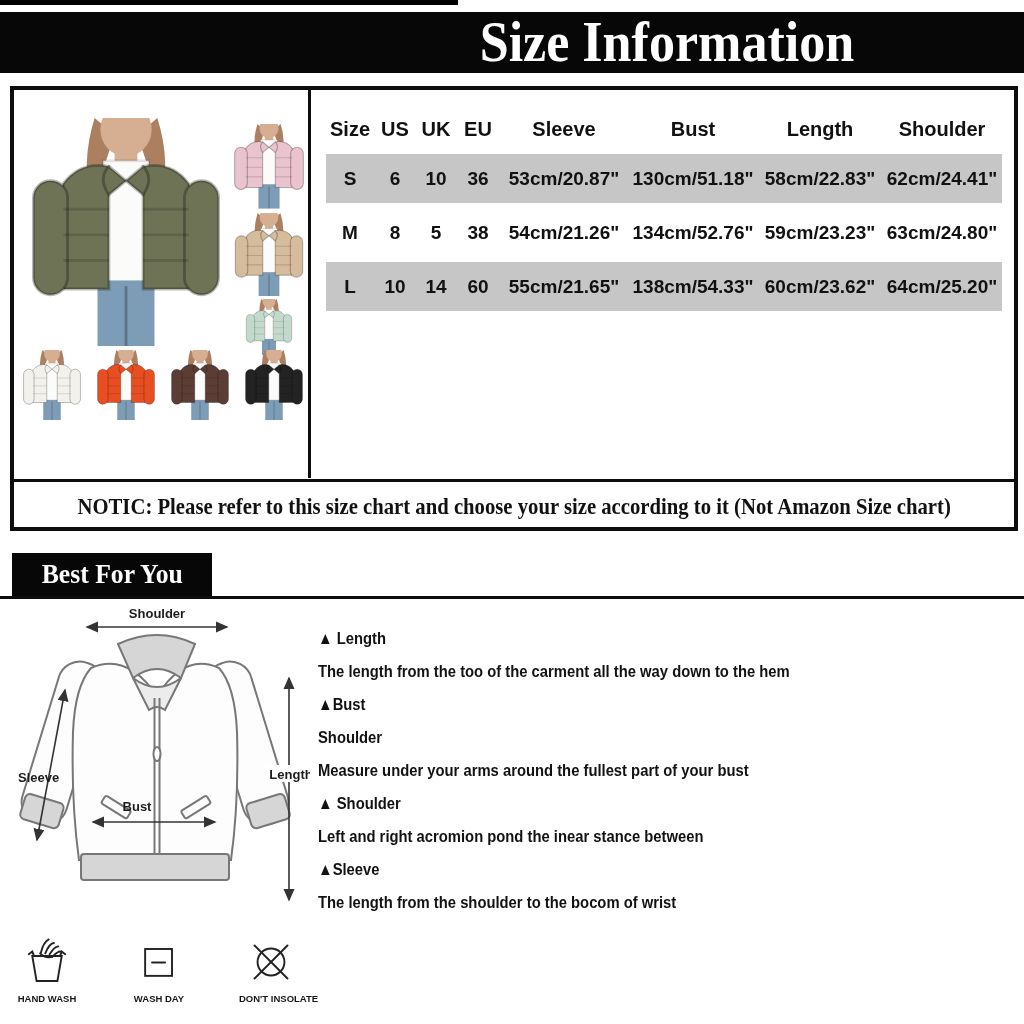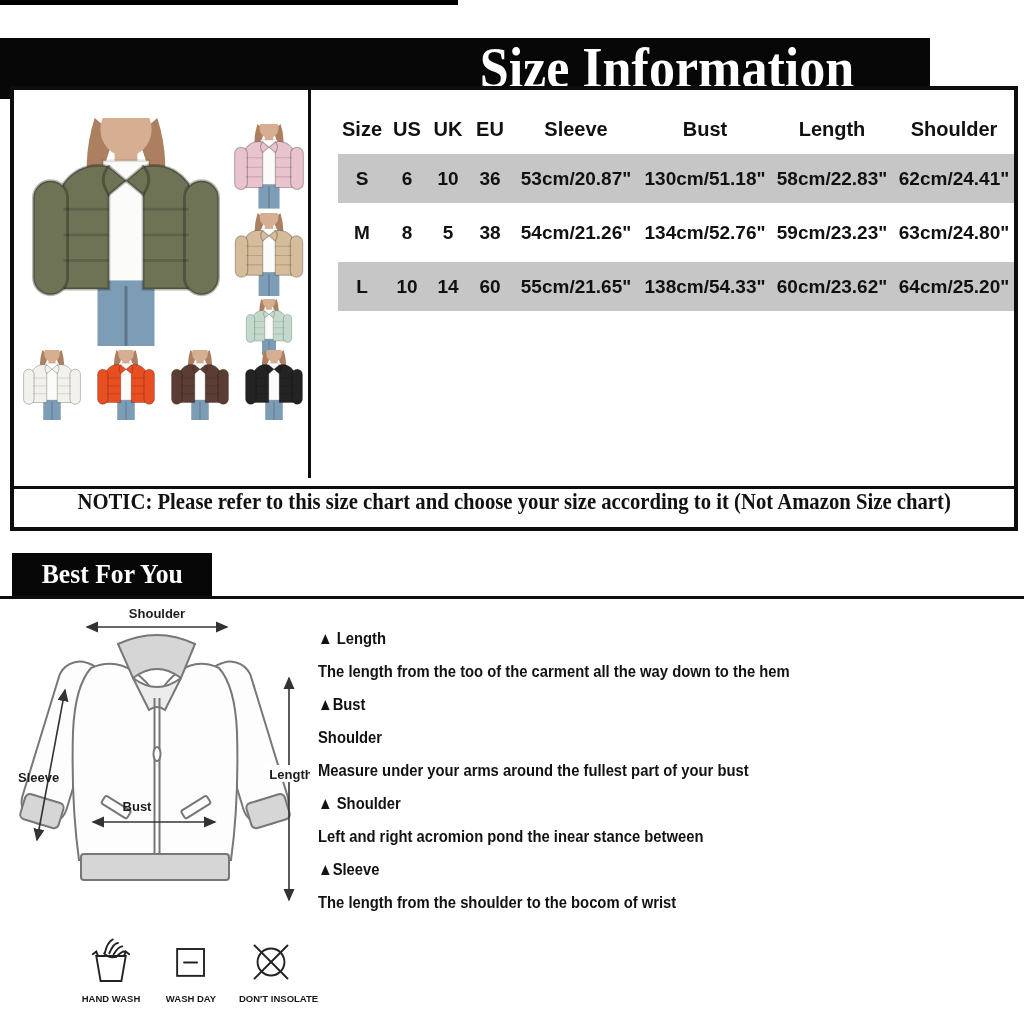--- a/index.html
+++ b/index.html
@@ -1,42 +1,42 @@
 <!DOCTYPE html>
 <html style="--stripe-bg: #c6c6c6;"><head>
 <meta charset="utf-8">
 <style>
   html,body{margin:0;padding:0;background:#fff;}
   .page{position:relative;width:1024px;height:1024px;background:#fff;overflow:hidden;
         font-family:"Liberation Sans",sans-serif;color:#111;}
 
   
   .top-strip{position:absolute;left:0;top:0;width:458px;height:5px;background:#000;}
-  .banner{position:absolute;left:0;top:12px;width:930px;height:61px;background:#070707;margin-top:26px;}
+  .banner{position:absolute;left:0;top:12px;width:1024px;height:61px;background:#070707;}
   .banner-title{position:absolute;left:667px;top:50%;transform:translate(-50%,-52%) scaleX(.93);
         white-space:nowrap;color:#fff;font:bold 56px "Liberation Serif",serif;}
 
   
   .content-box{position:absolute;left:10px;top:86px;width:1000px;height:437px;border:4px solid #0d0d0d;background:#fff;}
   .v-divider{position:absolute;left:294px;top:0;width:3px;height:388px;background:#0d0d0d;}
-  .notice-row{position:absolute;left:0;bottom:0;width:100%;height:38px;border-top:3px solid #0d0d0d;
-        display:flex;align-items:flex-start;justify-content:center;overflow:hidden;}
+  .notice-row{position:absolute;left:0;bottom:7px;width:100%;height:38px;border-top:3px solid #0d0d0d;
+        display:flex;align-items:flex-end;justify-content:center;overflow:hidden;}
   .notice-text{font:bold 23px "Liberation Serif",serif;transform:scaleX(.9);white-space:nowrap;}
 
   
   .gallery{position:absolute;left:0;top:0;width:294px;height:388px;}
   .main-img{position:absolute;left:8px;top:28px;width:208px;height:228px;overflow:hidden;}
   .side-col{position:absolute;left:218px;top:34px;width:74px;height:322px;}
   .side-col .thumb{position:absolute;left:0;width:74px;overflow:hidden;}
   .bottom-row{position:absolute;left:4px;top:260px;width:290px;height:70px;}
   .bottom-row .thumb{position:absolute;top:0;width:68px;height:70px;overflow:hidden;}
   .thumb svg,.main-img svg{display:block;}
 
   
-  .size-table{position:absolute;left:324px;top:14px;width:676px;border-collapse:separate;border-spacing:0 5px;}
+  .size-table{position:absolute;left:312px;top:14px;width:676px;border-collapse:separate;border-spacing:0 5px;}
   .size-table th{font:bold 20px "Liberation Sans",sans-serif;height:38px;text-align:center;white-space:nowrap;}
   .size-table td{font:bold 19px "Liberation Sans",sans-serif;height:47px;text-align:center;white-space:nowrap;}
   .size-table tr.stripe td{background:var(--stripe-bg,#c6c6c6);}
 
   
   .bfy-box{position:absolute;left:12px;top:553px;width:200px;height:43px;background:#070707;
         display:flex;align-items:center;justify-content:center;}
   .bfy-title{color:#fff;font:bold 27px "Liberation Serif",serif;transform:scaleX(.95);white-space:nowrap;}
   .hr-line{position:absolute;left:0;top:596px;width:1024px;height:3px;background:#0d0d0d;}
 
@@ -52,21 +52,21 @@
   
   .disclaimers{position:absolute;left:283px;top:891px;width:740px;height:133px;}
   .dline{position:absolute;white-space:nowrap;font-weight:bold;color:#0c0c0c;
         transform:scaleX(.7);transform-origin:left center;letter-spacing:-.5px;
         font-family:"Liberation Sans",sans-serif;}
   .dline.d0{top:2px;left:30px;font-size:31px;}
   .dline.d1{top:48px;left:28px;font-size:33px;}
   .dline.d2{top:91px;left:8px;font-size:33px;}
 
   
-  .care-row{position:absolute;left:15px;top:936px;width:288px;height:86px;display:flex;justify-content:flex-end;gap:16px;}
+  .care-row{position:absolute;left:15px;top:936px;width:288px;height:86px;display:flex;justify-content:space-between;gap:16px;}
   .care{width:64px;text-align:center;}
   .care svg{display:block;margin:0 auto;}
   .care-label{font:bold 9.5px "Liberation Sans",sans-serif;white-space:nowrap;margin-top:5px;color:#161616;}
 </style>
 </head>
 <body>
 
 <div class="page">
 
   <div class="top-strip"></div>

